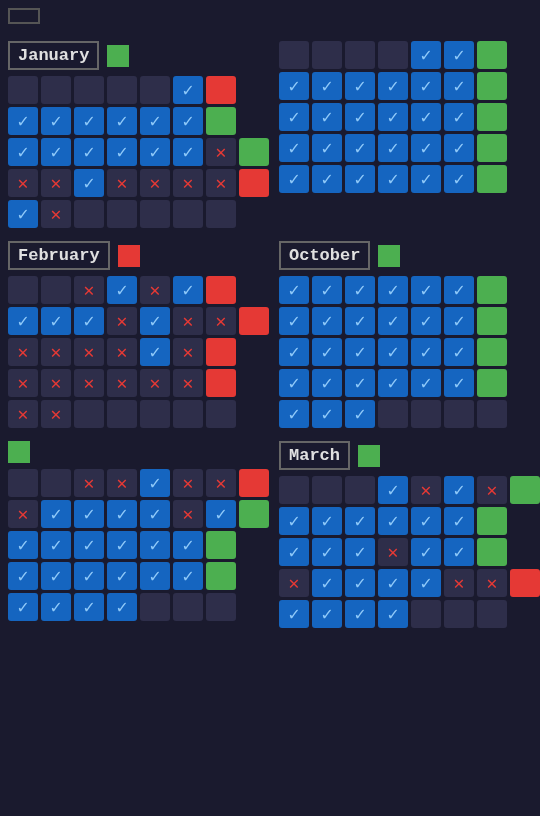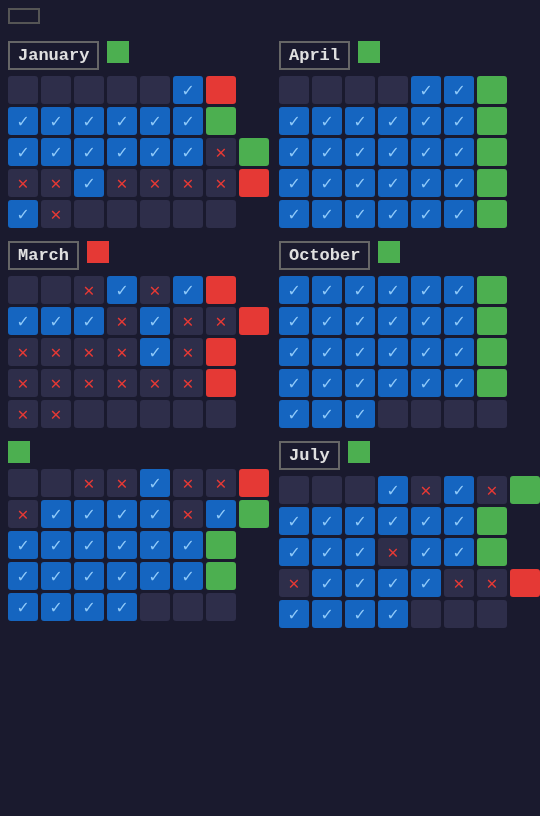--- a/index.html
+++ b/index.html
@@ -31,20 +31,21 @@
       grid-template-columns: 1fr 1fr;
       gap: 10px 10px;
     }
 
     .month-block {
       background: #1a1a2e;
     }
 
     .month-header {
       display: flex;
+      align-items: center;
       gap: 8px;
       margin-bottom: 6px;
     }
 
     .month-label {
       border: 2px solid #666;
       padding: 3px 8px;
       font-size: 17px;
       font-weight: bold;
       color: #e0e0e0;
@@ -188,24 +189,20 @@
           <span class="cross-icon"></span>
         </div>
         <div class="cell cell-empty"></div>
         <div class="cell cell-empty"></div>
         <div class="cell cell-empty"></div>
         <div class="cell cell-empty"></div>
         <div class="cell cell-empty"></div>
       </div>
     </div>
     <div class="month-block">
-      <div class="month-header">
-        <span class="month-label">April</span>
-        <span class="month-dot dot-green"></span>
-      </div>
       <div class="week-row">
         <div class="cell cell-empty"></div>
         <div class="cell cell-empty"></div>
         <div class="cell cell-empty"></div>
         <div class="cell cell-empty"></div>
         <div class="cell cell-check">
           <span class="check-icon"></span>
         </div>
         <div class="cell cell-check">
           <span class="check-icon"></span>
@@ -292,21 +289,21 @@
           <span class="check-icon"></span>
         </div>
         <div class="cell cell-check">
           <span class="check-icon"></span>
         </div>
         <div class="cell cell-green"></div>
       </div>
     </div>
     <div class="month-block">
       <div class="month-header">
-        <span class="month-label">March</span>
+        <span class="month-label">February</span>
         <span class="month-dot dot-red"></span>
       </div>
       <div class="week-row">
         <div class="cell cell-empty"></div>
         <div class="cell cell-empty"></div>
         <div class="cell cell-empty">
           <span class="cross-icon"></span>
         </div>
         <div class="cell cell-check">
           <span class="check-icon"></span>
@@ -607,21 +604,21 @@
         <div class="cell cell-check">
           <span class="check-icon"></span>
         </div>
         <div class="cell cell-empty"></div>
         <div class="cell cell-empty"></div>
         <div class="cell cell-empty"></div>
       </div>
     </div>
     <div class="month-block">
       <div class="month-header">
-        <span class="month-label">July</span>
+        <span class="month-label">March</span>
         <span class="month-dot dot-green"></span>
       </div>
       <div class="week-row">
         <div class="cell cell-empty"></div>
         <div class="cell cell-empty"></div>
         <div class="cell cell-empty"></div>
         <div class="cell cell-check">
           <span class="check-icon"></span>
         </div>
         <div class="cell cell-empty">

